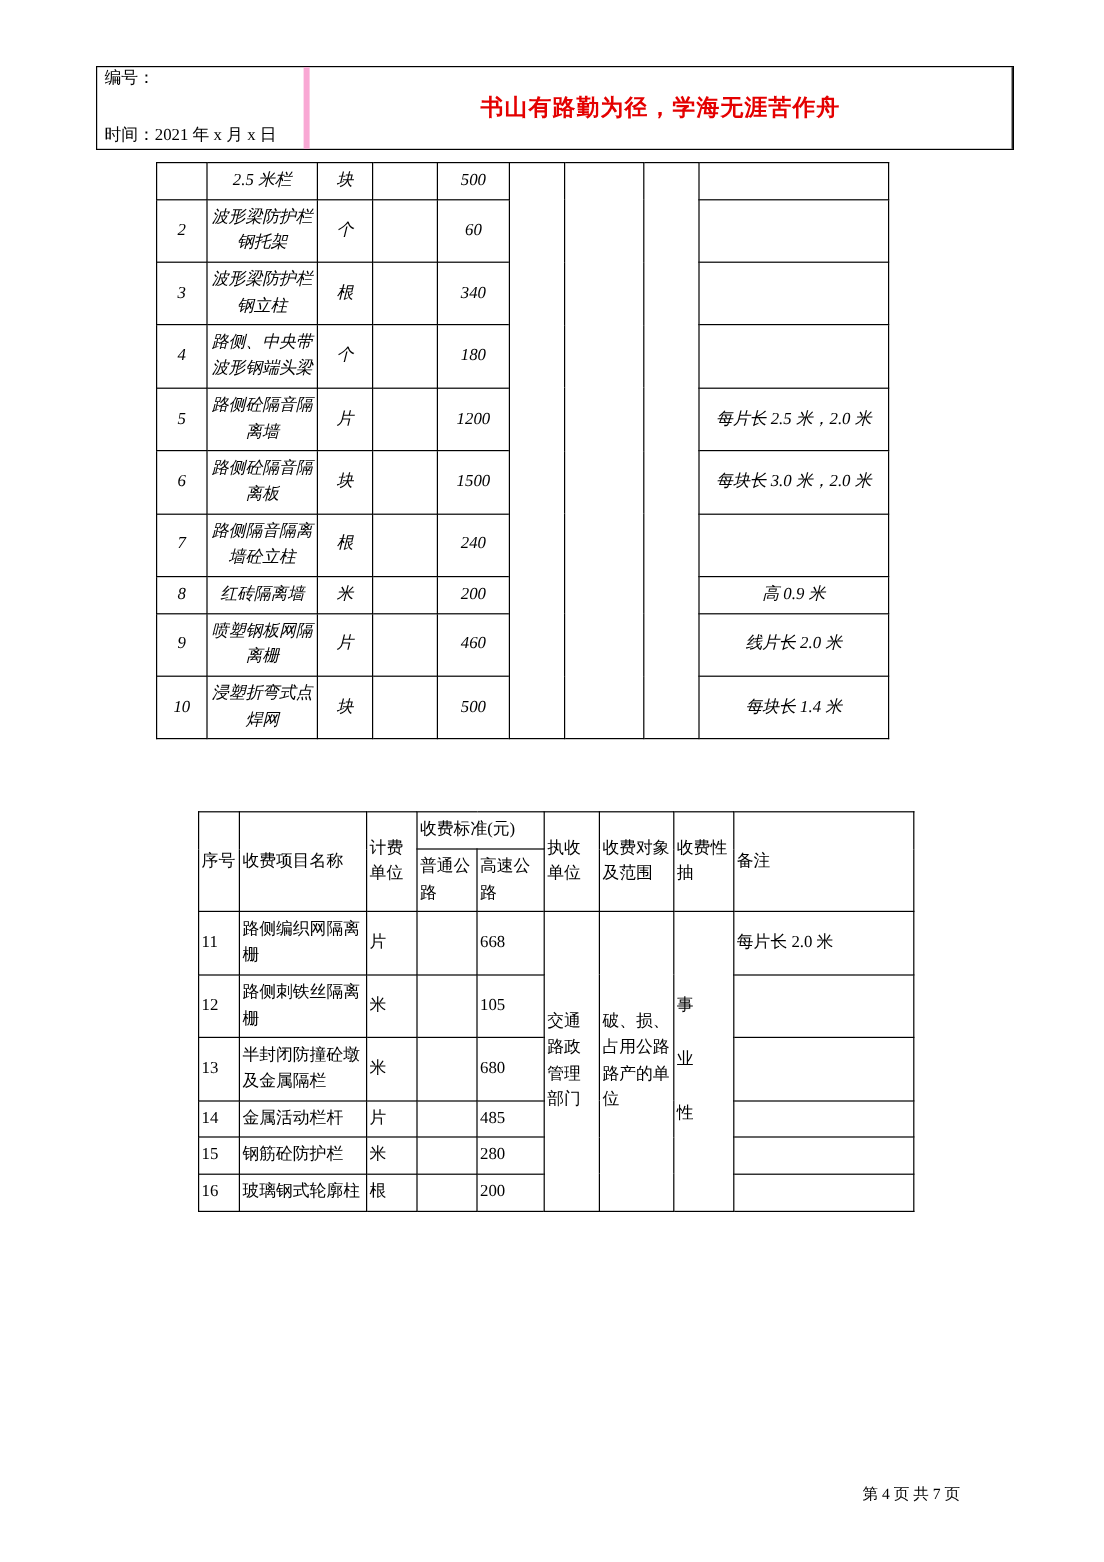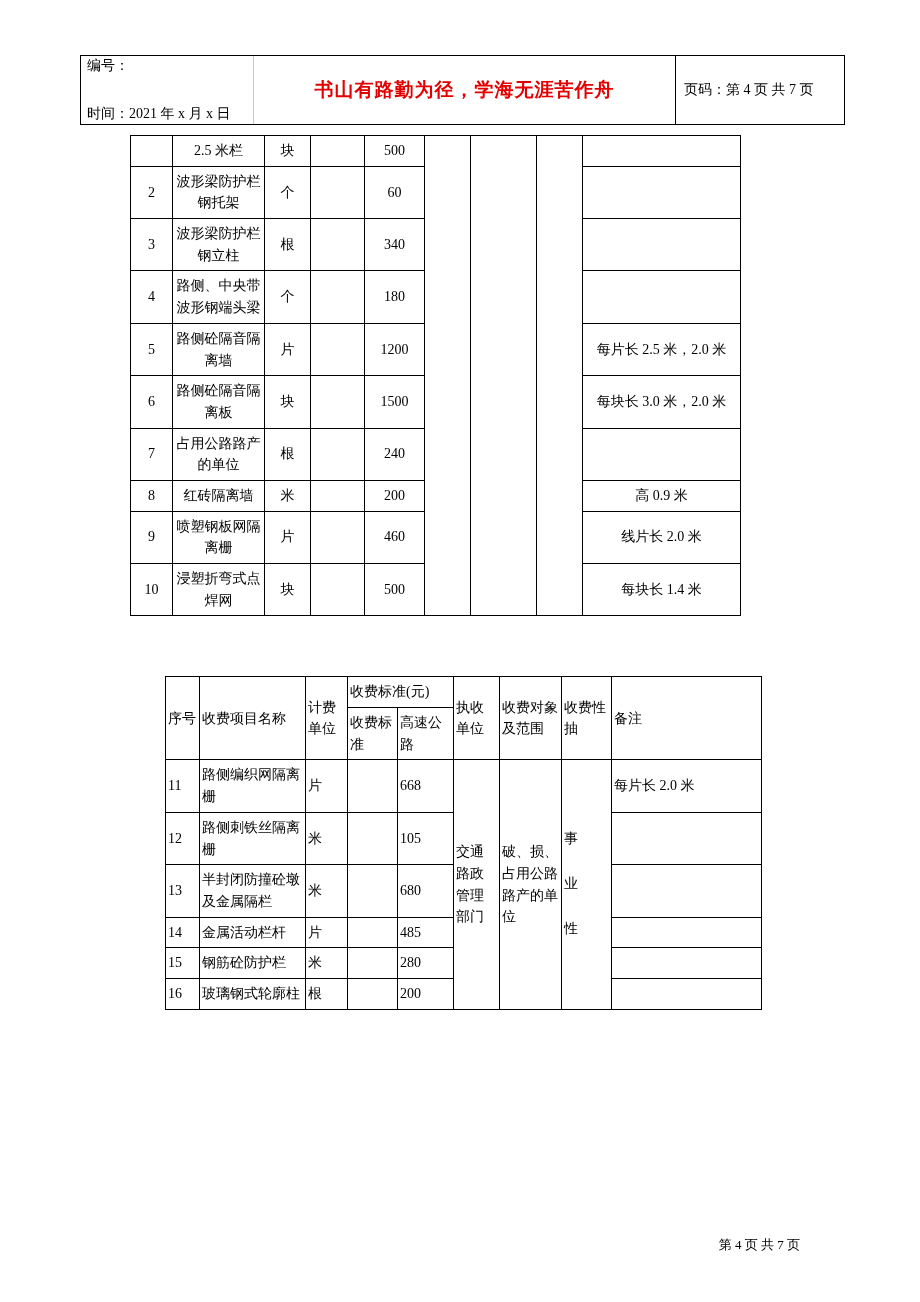--- a/index.html
+++ b/index.html
@@ -20,21 +20,21 @@
   .header-box {
     border: 1px solid #000;
     display: flex;
     align-items: stretch;
     height: 70px;
     box-sizing: border-box;
     margin-bottom: 10px;
   }
   .header-left {
     width: 160px;
-    border-right: 1px solid #f9a8d4;
+    border-right: 5px solid #f9a8d4;
     padding: 6px 6px;
     font-size: 14px;
     line-height: 1.6;
     display: flex;
     flex-direction: column;
     justify-content: center;
     gap: 26px;
   }
   .header-center {
     flex: 1;
@@ -53,20 +53,21 @@
     align-items: center;
     padding-left: 8px;
     font-size: 14px;
   }
 
   table.data {
     border-collapse: collapse;
     margin-left: 50px;
     margin-top: 4px;
     table-layout: fixed;
+    font-style: italic;
   }
   table.data td, table.data th {
     border: 1px solid #000;
     text-align: center;
     vertical-align: middle;
     font-size: 14px;
     padding: 4px 2px;
     line-height: 1.55;
     word-break: break-all;
   }
@@ -117,21 +118,20 @@
 <body>
 
 <div class="page">
 
   <div class="header-box">
     <div class="header-left">
       <div>编号：</div>
       <div>时间：2021 年 x 月 x 日</div>
     </div>
     <div class="header-center">书山有路勤为径，学海无涯苦作舟</div>
-    <div class="header-right">页码：第 4 页  共 7 页</div>
   </div>
 
   <table class="data">
     <colgroup>
       <col class="c-idx">
         <col class="c-name">
         <col class="c-unit">
         <col class="c-std1">
         <col class="c-std2">
         <col class="c-dept">
@@ -186,21 +186,21 @@
       <tr>
         <td>6</td>
         <td>路侧砼隔音隔离板</td>
         <td>块</td>
         <td></td>
         <td>1500</td>
         <td>每块长 3.0 米，2.0 米</td>
       </tr>
       <tr>
         <td>7</td>
-        <td>占用公路路产的单位</td>
+        <td>路侧隔音隔离墙砼立柱</td>
         <td>根</td>
         <td></td>
         <td>240</td>
         <td></td>
       </tr>
       <tr>
         <td>8</td>
         <td>红砖隔离墙</td>
         <td>米</td>
         <td></td>
@@ -243,21 +243,21 @@
         <td rowspan="2">序号</td>
         <td rowspan="2">收费项目名称</td>
         <td rowspan="2">计费单位</td>
         <td colspan="2">收费标准(元)</td>
         <td rowspan="2">执收单位</td>
         <td rowspan="2">收费对象及范围</td>
         <td rowspan="2">收费性抽</td>
         <td rowspan="2">备注</td>
       </tr>
       <tr>
-        <td>收费标准</td>
+        <td>普通公路</td>
         <td>高速公路</td>
       </tr>
 
       <tr>
         <td>11</td>
         <td>路侧编织网隔离栅</td>
         <td>片</td>
         <td></td>
         <td>668</td>
         <td rowspan="6" class="vert">交通路政管理部门</td>

